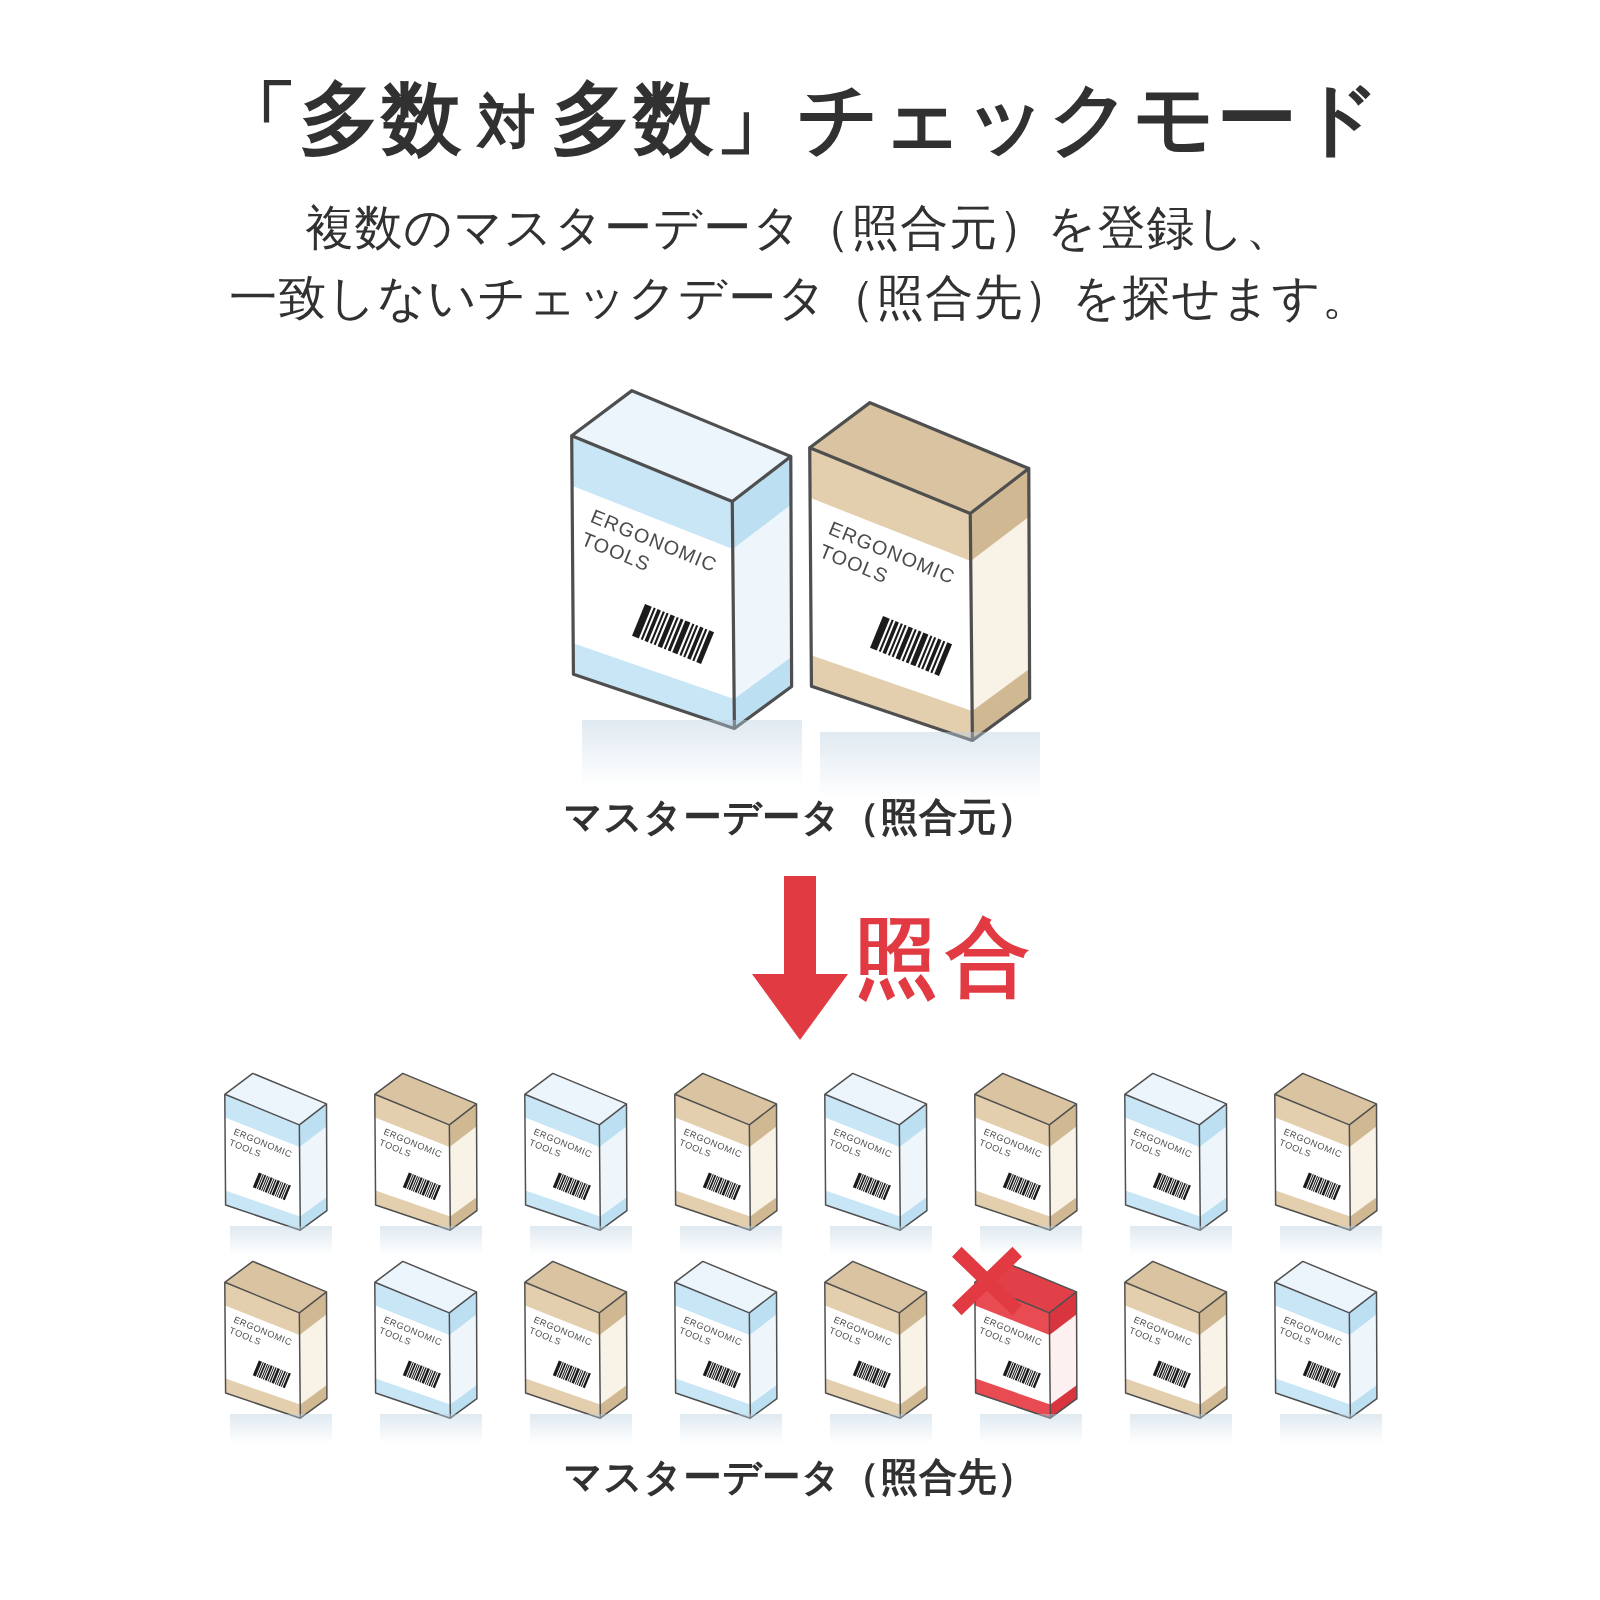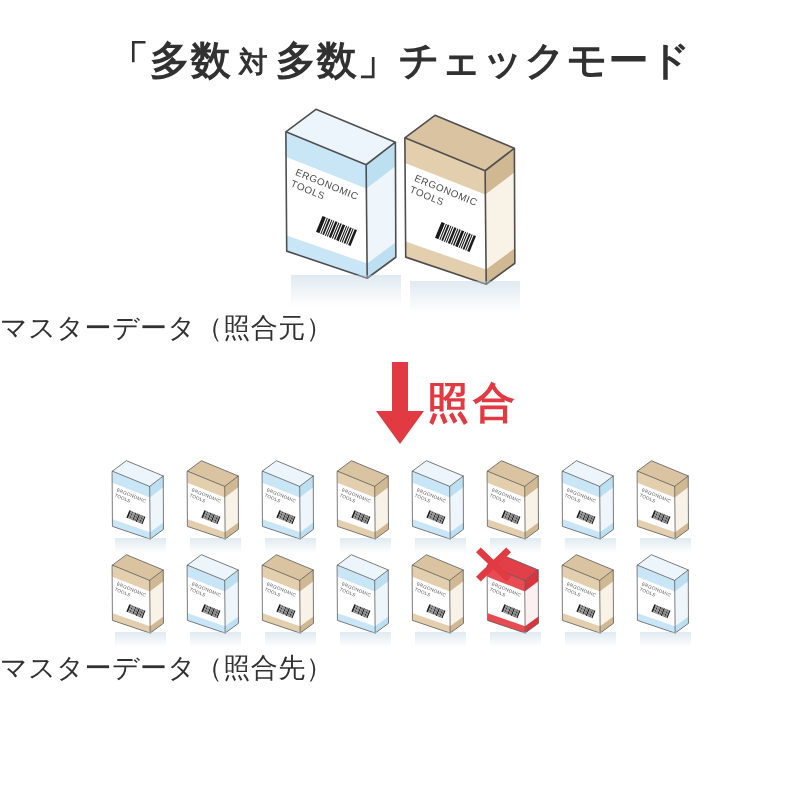--- a/index.html
+++ b/index.html
@@ -31,23 +31,23 @@
   .subtitle{
     margin-top:16px;
     text-align:center;
     font-size:24px;
     line-height:1.45;
     font-weight:400;
     letter-spacing:.5px;
     color:var(--text-color,#333);
   }
   .section-label{
-    text-align:left;
-    font-size:27px;
-    font-weight:400;
+    text-align:center;
+    font-size:19px;
+    font-weight:700;
     letter-spacing:.5px;
     color:var(--text-color,#333);
   }
   .master-label{margin-top:24px;}
   .check-label{margin-top:16px;}
 
   
   .master-row{
     display:flex;
     justify-content:center;
@@ -187,20 +187,22 @@
       <path class="pkg-outline" d="M0.8 22 L28.9 1 L103 31.7 L103.4 139 L76.7 158.6 L1.6 133.3 Z M0.8 22 L75.7 52.7 L103 31.7 M75.7 52.7 L76.7 158.6"></path>
     </g>
   </defs>
 </svg>
 
 <div class="page">
 
   <h1 class="title"><span>「多数</span><span class="vs">対</span><span>多数」チェックモード</span></h1>
 
   <div class="subtitle">
+    <div>複数のマスターデータ（照合元）を登録し、</div>
+    <div>一致しないチェックデータ（照合先）を探せます。</div>
   </div>
 
   <div class="master-row" id="master-row">
       <div class="box-wrap box--blue large">
     <svg class="box-svg" viewBox="0 0 104.5 160">
           <use href="#pkg-box"></use>
         </svg>
   </div>
       <div class="box-wrap box--tan large">
     <svg class="box-svg" viewBox="0 0 104.5 160">

